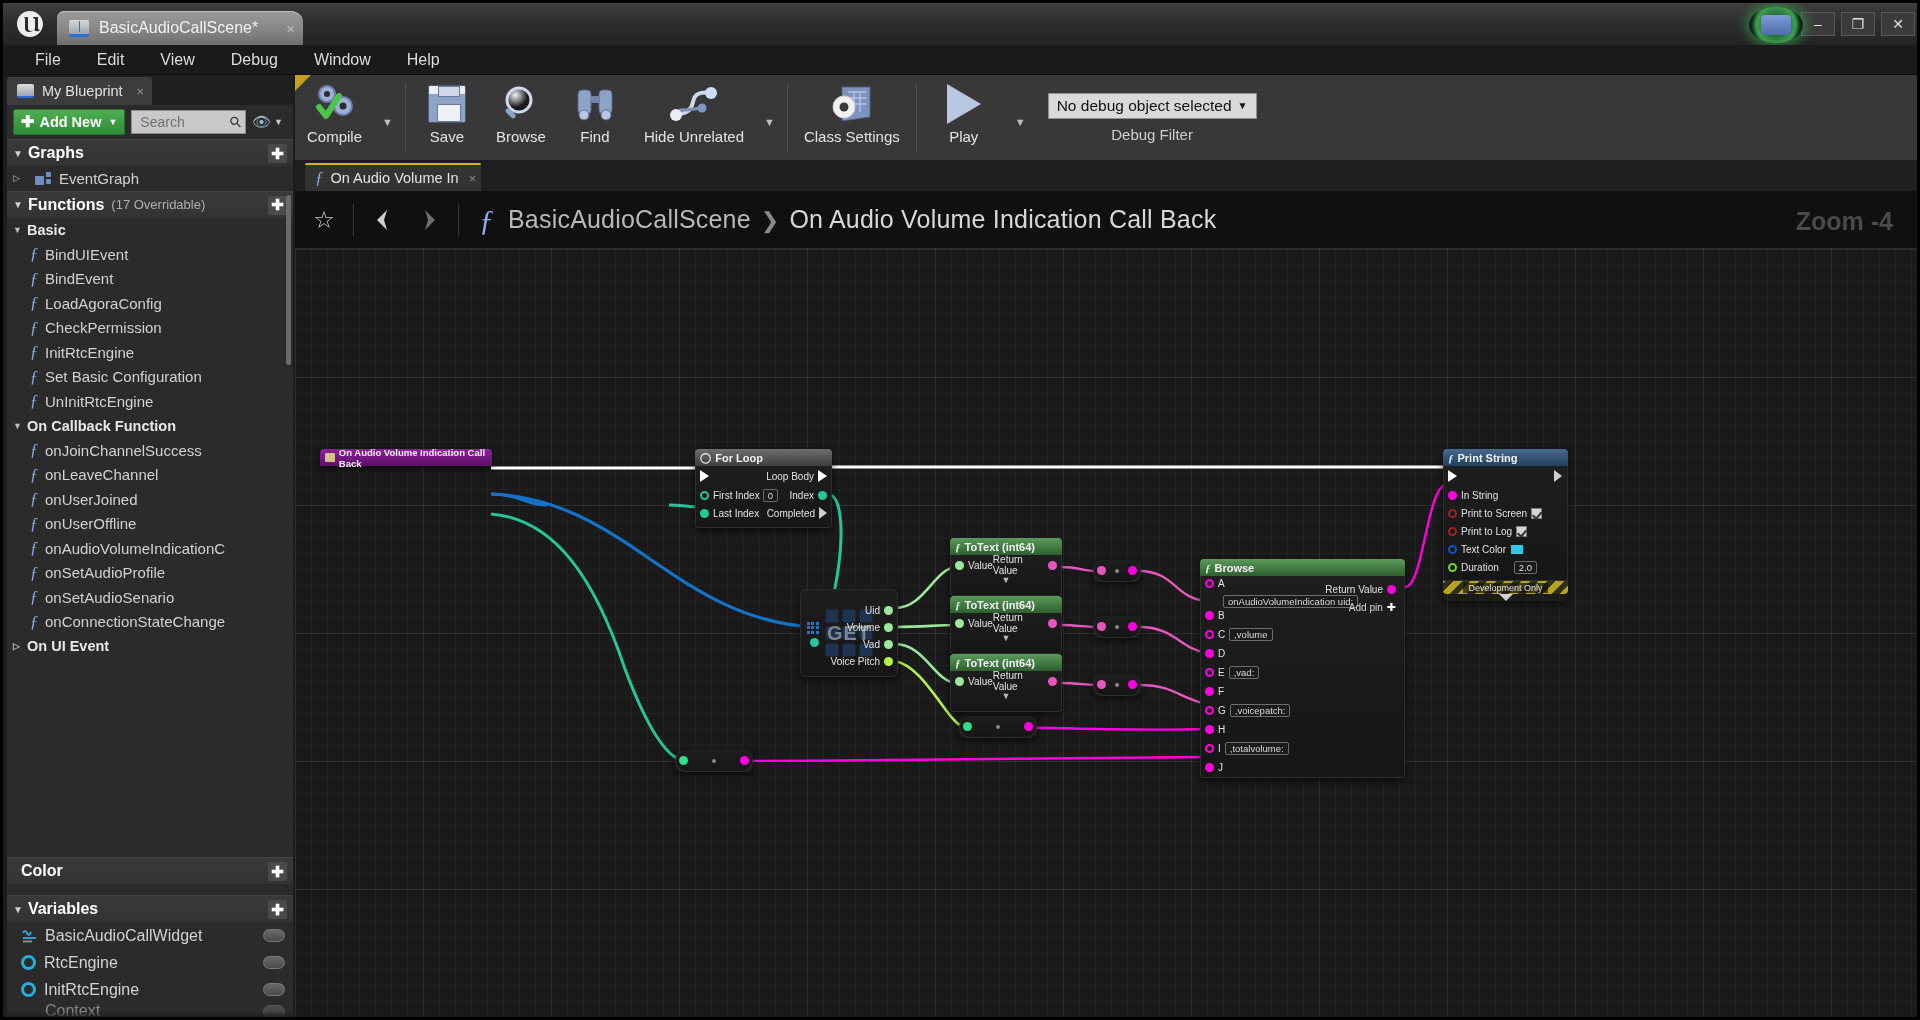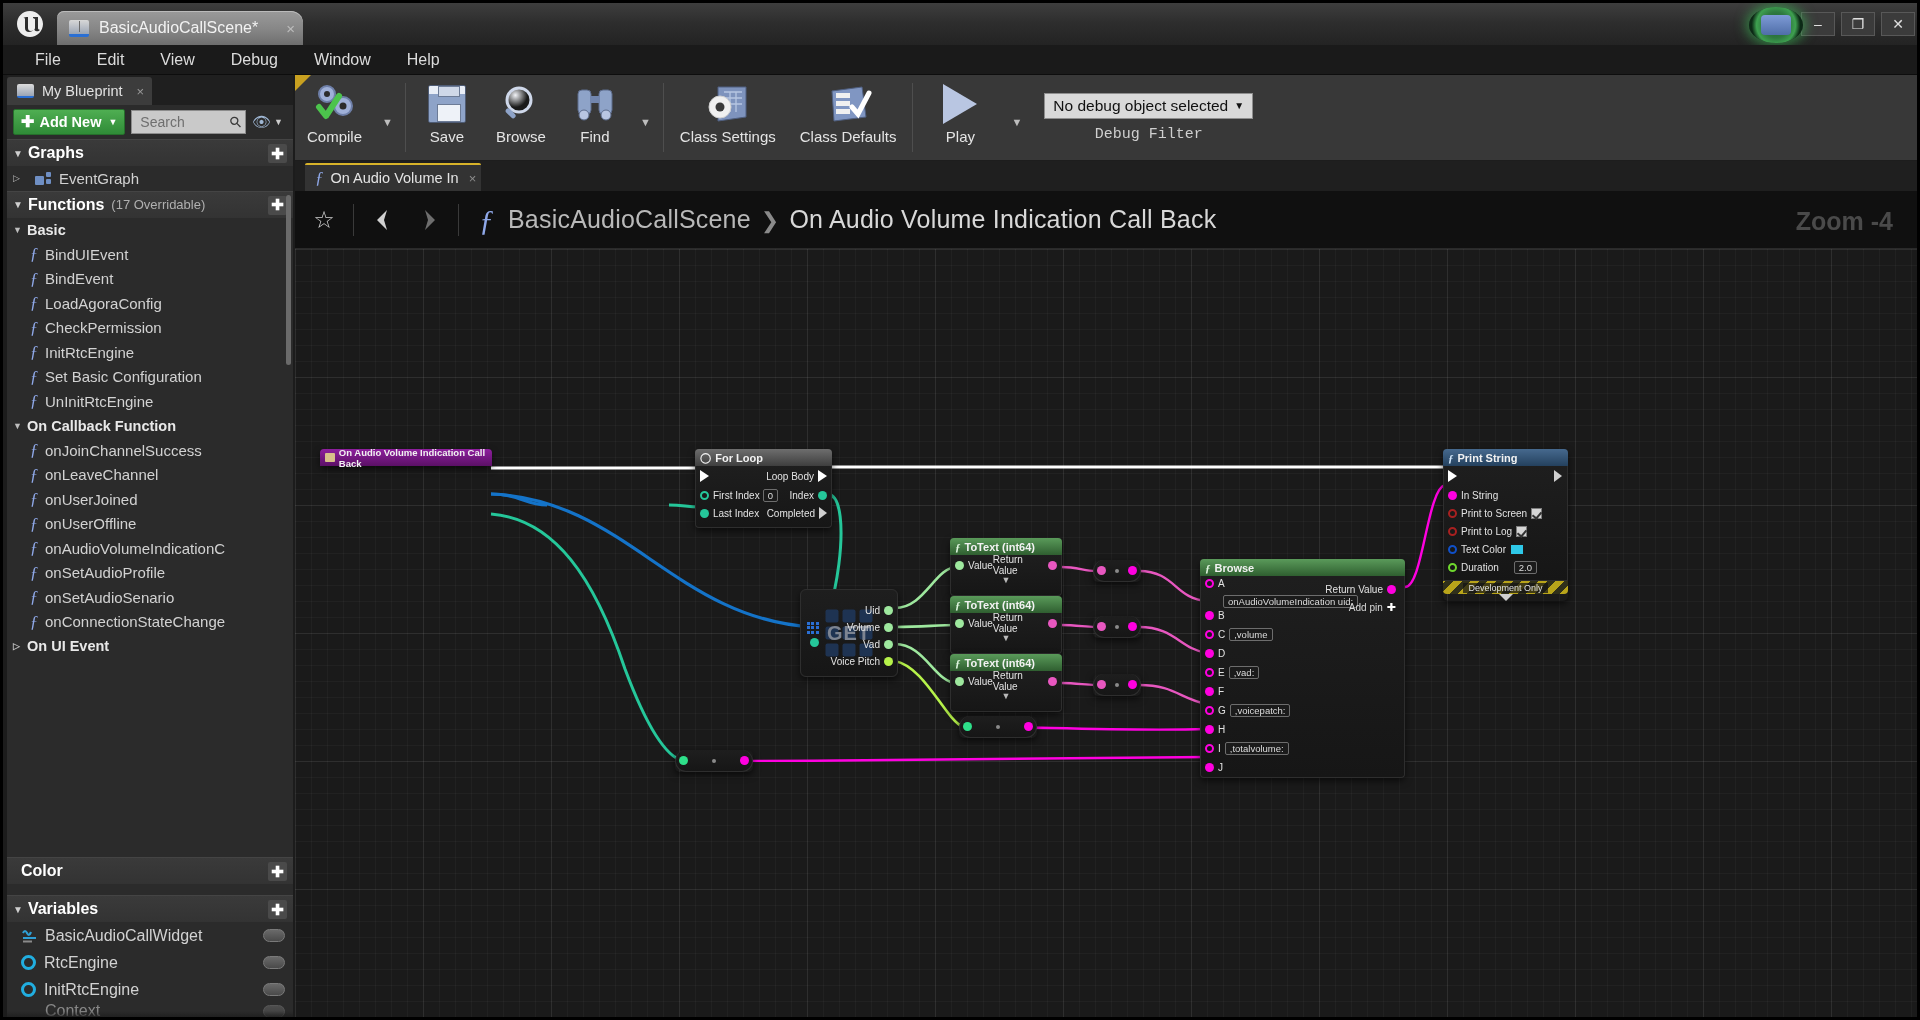--- a/index.html
+++ b/index.html
@@ -165,21 +165,21 @@
   .tbitem .lbl{color:#e4e4e4;font-size:15px;margin-top:1px;white-space:nowrap;}
   .tb-sep{width:1px;background:#4e4e4e;margin:8px 4px;}
   .tb-arrow{ align-self:center; color:#bdbdbd; font-size:11px; padding:0 8px; margin-top:8px;}
   .dbgwrap{ display:flex;flex-direction:column;align-items:center;justify-content:center;
             padding:0 14px; }
   .dbgsel{
     background:#d9d9d9;border:1px solid #8e8e8e;color:#111;font-size:15.5px;
     padding:3px 8px; display:flex;align-items:center;gap:6px;
   }
   .dbgsel .cv{font-size:10px;}
-  .dbglbl{color:#cfcfcf;font-size:15px;margin-top:7px;font-family:Liberation Mono, monospace;}
+  .dbglbl{color:#cfcfcf;font-size:15px;margin-top:7px;}
   .ico-save{width:38px;height:38px;background:linear-gradient(to bottom,#e9eef7 0 22%,#8ea3c8 22% 100%);
      border:1px solid #4e5b74;border-radius:2px;position:relative;}
   .ico-save:after{content:"";position:absolute;left:8px;bottom:0;width:22px;height:16px;background:#eef2f8;border:1px solid #6c7b96;}
   .ico-save:before{content:"";position:absolute;left:9px;top:0;width:20px;height:9px;background:#cfd8e8;border:1px solid #6c7b96;}
   .ico-play{width:0;height:0;border-left:34px solid #b9c6e2;border-top:20px solid transparent;border-bottom:20px solid transparent;}
 
   
   .graphwrap{
     position:absolute; left:292px; top:158px; width:1624px; height:858px;
     background:#1b1b1b; overflow:hidden;
@@ -509,45 +509,45 @@
         <svg width="44" height="40" viewBox="0 0 44 40">
             <rect x="5" y="6" width="13" height="24" rx="4" fill="#8ea3c8" stroke="#5d6c8c"></rect>
             <rect x="26" y="6" width="13" height="24" rx="4" fill="#8ea3c8" stroke="#5d6c8c"></rect>
             <rect x="17" y="12" width="10" height="7" fill="#7286ad"></rect>
             <circle cx="11" cy="31" r="5" fill="#b9c6e2" stroke="#5d6c8c"></circle>
             <circle cx="33" cy="31" r="5" fill="#b9c6e2" stroke="#5d6c8c"></circle>
           </svg>
       </div>
       <div class="lbl">Find</div>
     </div>
+    <div class="tbitem">
+      <div class="glyph">
+        <svg width="54" height="40" viewBox="0 0 54 40">
+            <path d="M10 30 Q24 30 26 18 Q28 6 44 9" stroke="#cfd8ea" stroke-width="4" fill="none"></path>
+            <path d="M12 26 Q24 26 33 24" stroke="#7e90b4" stroke-width="3" fill="none"></path>
+            <circle cx="9" cy="31" r="6" fill="#e8eef8"></circle>
+            <circle cx="44" cy="9" r="6" fill="#cfe0f4"></circle>
+            <circle cx="35" cy="24" r="4.5" fill="#7e97c4"></circle>
+          </svg>
+      </div>
+      <div class="lbl">Hide Unrelated</div>
+    </div>
     <div class="tb-arrow">▼</div>
     <div class="tb-sep"></div>
 
     <div class="tbitem">
       <div class="glyph">
         <svg width="48" height="42" viewBox="0 0 48 42">
             <path d="M14 4 L42 4 L42 34 L14 38 Z" fill="#7e93bd" stroke="#4f5f80"></path>
             <path d="M20 9 h18 M20 15 h18 M20 21 h18 M26 9 v20 M32 9 v20" stroke="#b6c6e2" stroke-width="1.3"></path>
             <circle cx="16" cy="24" r="11" fill="#f0f0f0" stroke="#cfcfcf"></circle>
             <circle cx="16" cy="24" r="4.5" fill="#3a3a3a"></circle>
           </svg>
       </div>
       <div class="lbl">Class Settings</div>
-    </div>
-    <div class="tbitem">
-      <div class="glyph">
-        <svg width="48" height="42" viewBox="0 0 48 42">
-            <path d="M8 8 L38 4 L42 34 L10 38 Z" fill="#8096c2" stroke="#4f5f80"></path>
-            <rect x="12" y="10" width="14" height="5" fill="#f0f0f0"></rect>
-            <rect x="12" y="18" width="14" height="5" fill="#f0f0f0"></rect>
-            <rect x="12" y="26" width="14" height="5" fill="#f0f0f0"></rect>
-            <path d="M28 24 L34 31 L45 10" stroke="#fff" stroke-width="5" fill="none" stroke-linecap="round"></path>
-          </svg>
-      </div>
-      <div class="lbl">Class Defaults</div>
     </div>
     <div class="tb-sep"></div>
 
     <div class="tbitem" style="min-width:86px">
       <div class="glyph">
           <span class="ico-play"></span>
         </div>
       <div class="lbl">Play</div>
     </div>
     <div class="tb-arrow">▼</div>

